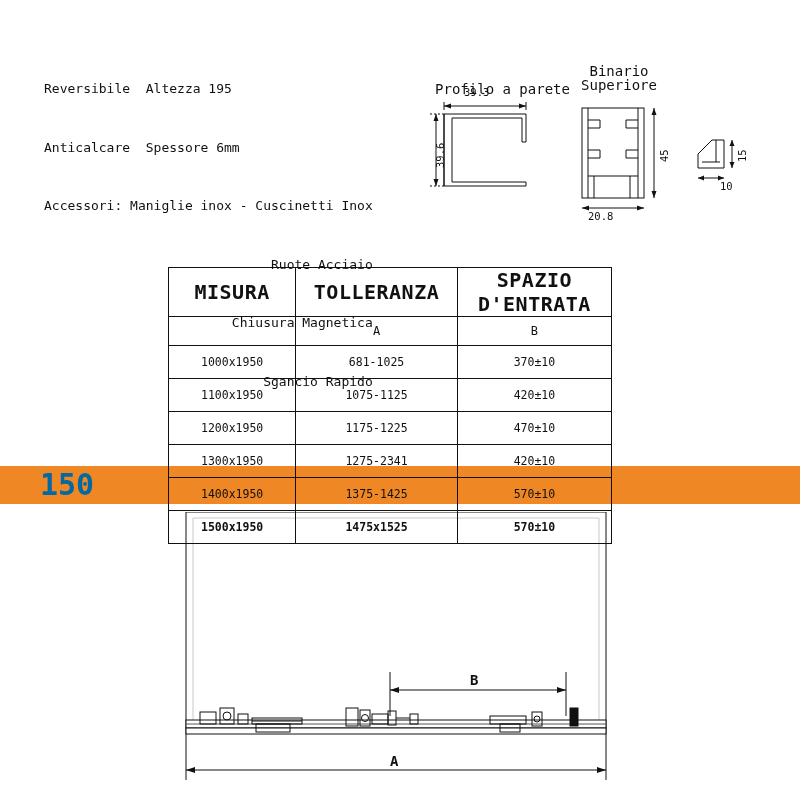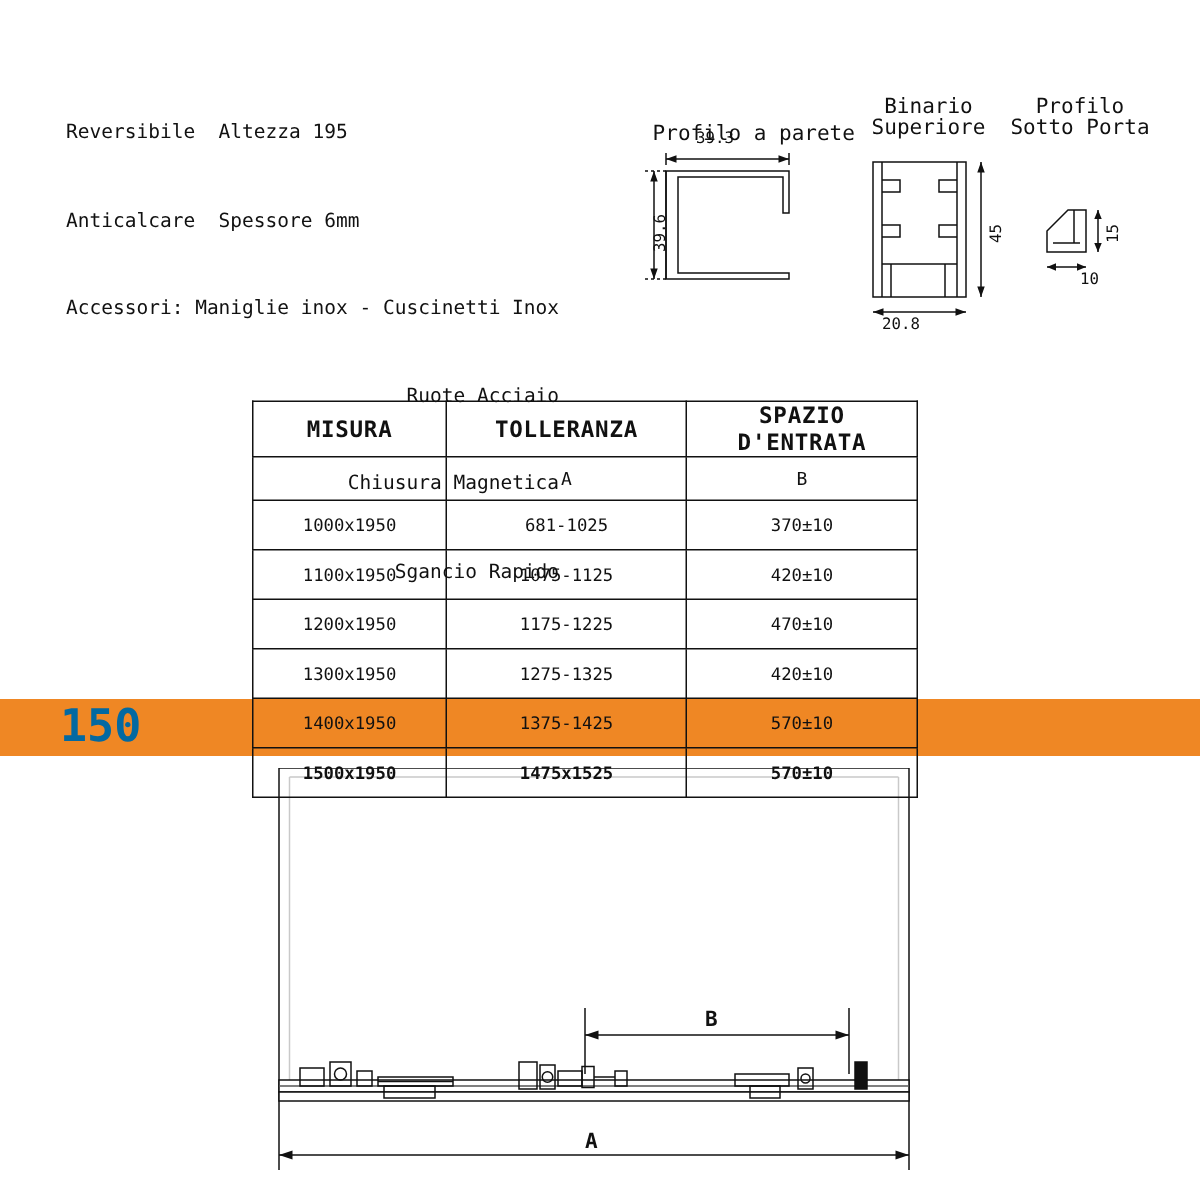--- a/index.html
+++ b/index.html
@@ -70,21 +70,21 @@
     border-collapse: collapse;
     width: 444px;
     font-family: "DejaVu Sans Mono", monospace;
   }
   table.misura th, table.misura td {
     border: 1px solid #111;
     text-align: center;
     color: #111;
   }
   table.misura th.head {
-    font-size: 15px;
+    font-size: 20px;
     font-weight: bold;
     letter-spacing: 0.5px;
     height: 36px;
     padding: 0 4px;
   }
   table.misura td.sub {
     font-size: 12px;
     height: 26px;
   }
   table.misura td.cell {
@@ -143,22 +143,20 @@
   <span class="spec-line spec-indent">Chiusura Magnetica</span>
   <span class="spec-line spec-indent">Sgancio Rapido</span>
 </div>
 
 <div class="profiles">
 
   
   <div class="prof-label" style="left:0px; top:24px; width:145px;">Profilo a parete</div>
   <div class="prof-label" style="left:148px; top:6px; width:82px;">Binario
 Superiore</div>
-  <div class="prof-label" style="left:240px; top:6px; width:100px;">Profilo
-Sotto Porta</div>
 
   <svg width="345" height="165" viewBox="0 0 345 165">
     <g stroke="#111" fill="none" stroke-width="1">
 
       <line x1="14" y1="52" x2="14" y2="44"></line>
       <line x1="96" y1="52" x2="96" y2="44"></line>
       <line x1="14" y1="48" x2="96" y2="48"></line>
       <path d="M14 48 l7 -2.5 v5 z" fill="#111" stroke="none"></path>
       <path d="M96 48 l-7 -2.5 v5 z" fill="#111" stroke="none"></path>
 
@@ -242,21 +240,21 @@
         <td class="cell col-b">1075-1125</td>
         <td class="cell col-c">420±10</td>
       </tr>
       <tr>
         <td class="cell col-a">1200x1950</td>
         <td class="cell col-b">1175-1225</td>
         <td class="cell col-c">470±10</td>
       </tr>
       <tr>
         <td class="cell col-a">1300x1950</td>
-        <td class="cell col-b">1275-1325</td>
+        <td class="cell col-b">1275-2341</td>
         <td class="cell col-c">420±10</td>
       </tr>
       <tr>
         <td class="cell col-a">1400x1950</td>
         <td class="cell col-b">1375-1425</td>
         <td class="cell col-c">570±10</td>
       </tr>
       <tr class="highlight">
         <td class="cell col-a">1500x1950</td>
         <td class="cell col-b">1475x1525</td>

